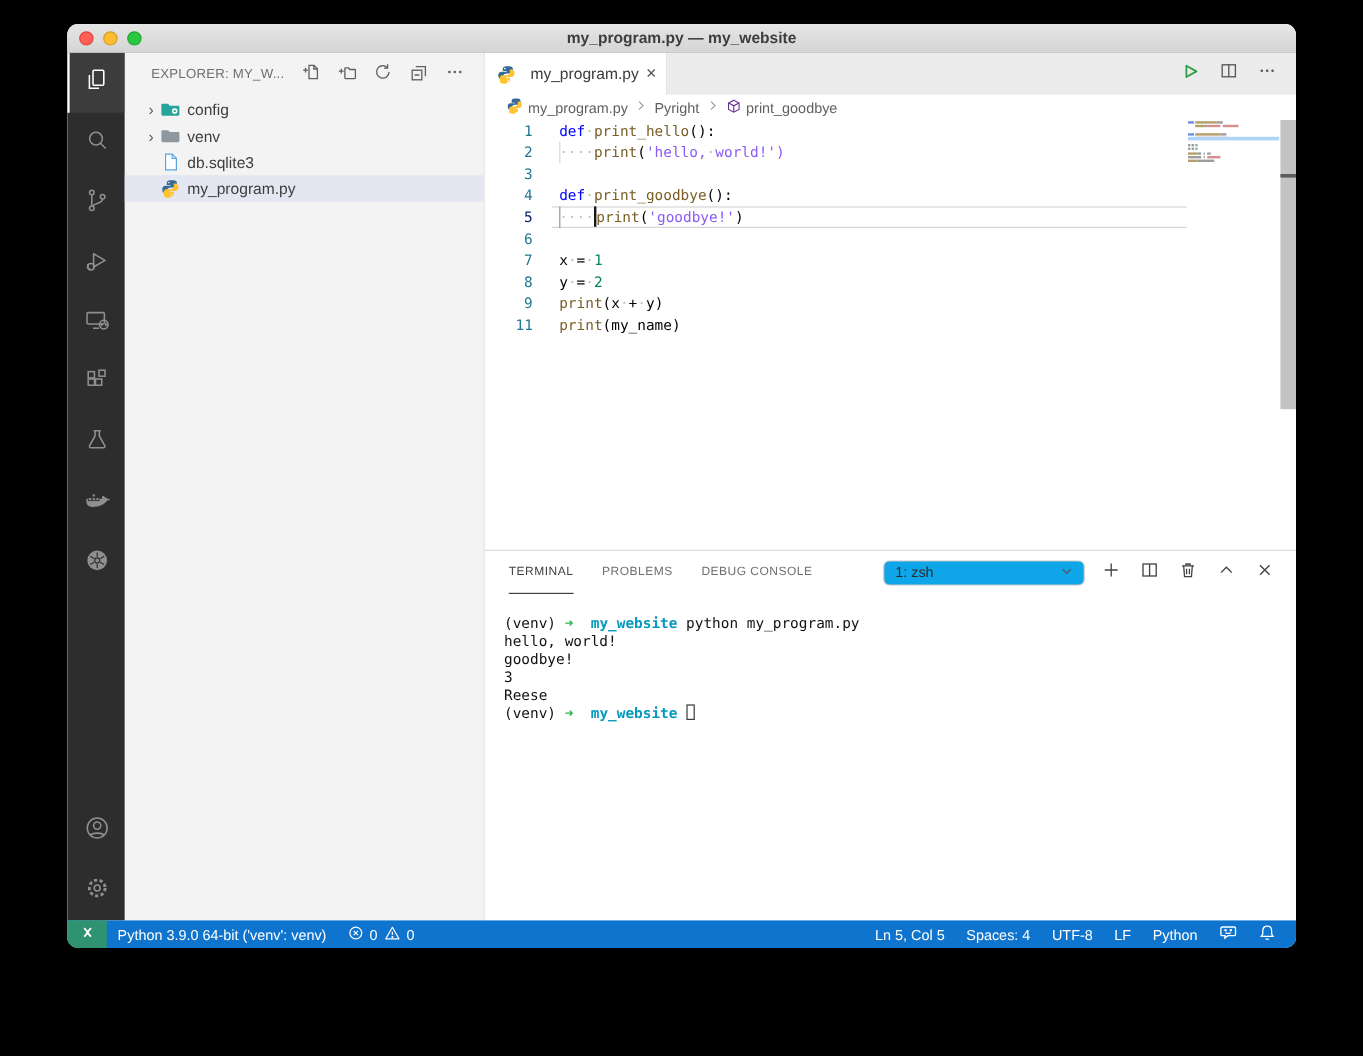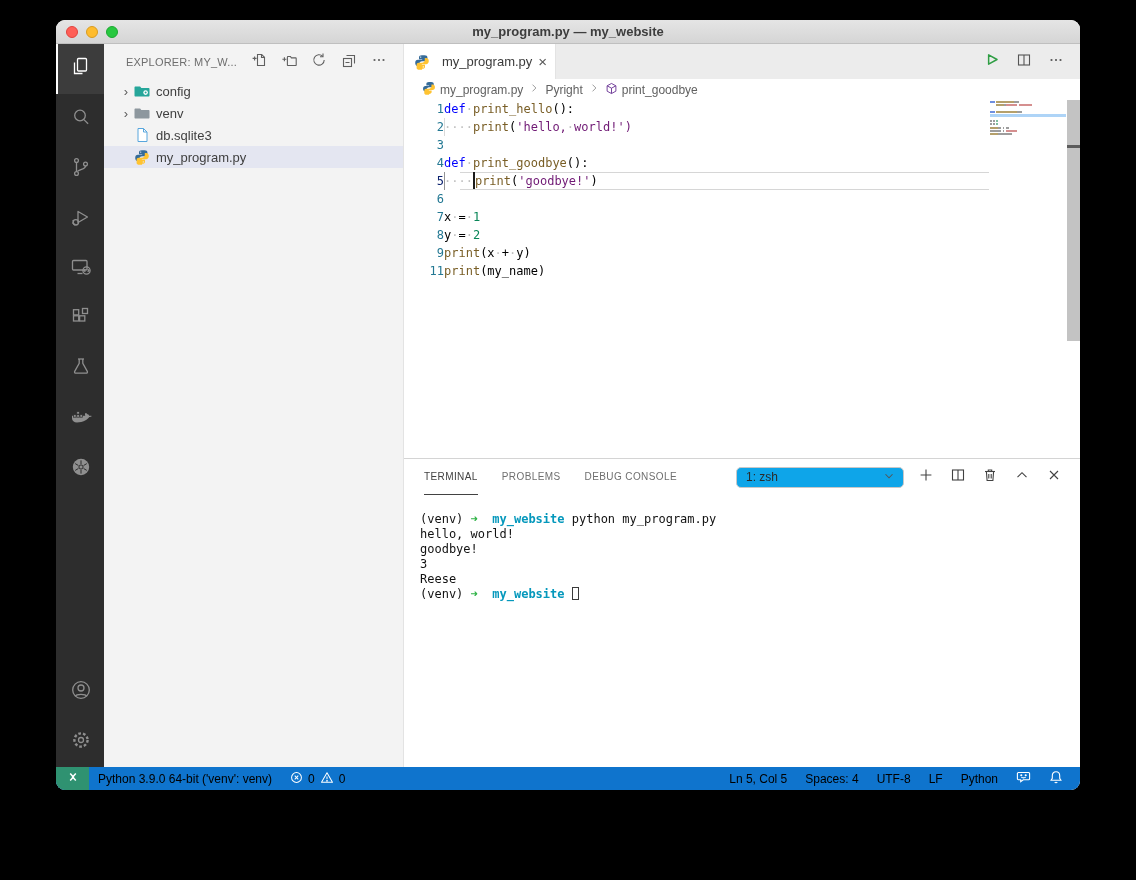--- a/index.html
+++ b/index.html
@@ -56,22 +56,22 @@
   .bc-sep svg { stroke:#9a9a9a; fill:none; stroke-width:1.3; }
   .bc-item { display:flex; align-items:center; gap:4px; cursor:pointer; }
 
   .code-area { flex:1; position:relative; background:#fff; overflow:hidden;
     font-family:"DejaVu Sans Mono", monospace; font-size:12px; }
   .cur-line { position:absolute; left:56px; width:529px; height:18px;
     border-top:1px solid #d6d6d6; border-bottom:1px solid #d6d6d6; }
   .code-row { height:18px; line-height:18px; display:flex; white-space:pre; position:relative; }
   .gutter { width:40px; text-align:right; color:#237893; flex:0 0 40px; user-select:none; }
   .gutter.active { color:#0b216f; }
-  .line-content { }
-  .tk-kw { color:#0000ff; } .tk-fn { color:#795e26; } .tk-str { color:#701a75; }
+  .line-content { margin-left:22px; }
+  .tk-kw { color:#0000ff; } .tk-fn { color:#795e26; } .tk-str { color:#8b5cf6; }
   .tk-num { color:#098658; } .tk-plain { color:#000; } .tk-ws { color:#bfbfbf; }
   .guide { display:inline-block; width:1px; margin-right:-1px; height:18px; vertical-align:top; background:#d9d9d9; }
   .guide.active { background:#949494; }
   .cursor-bar { display:inline-block; width:0; border-left:2px solid #1a1a1a; height:17px; vertical-align:top; }
 
   .minimap { position:absolute; top:1px; right:14px; width:76px; }
   .mm-row { height:2px; margin-bottom:1.2px; white-space:nowrap; }
   .mm-row span { display:inline-block; height:2px; vertical-align:top; }
   .mm-highlight { position:absolute; left:0; right:0; height:3px; background:#aed4f7; }
   .editor-scrollbar { position:absolute; right:0; top:-2px; width:13px; height:243px; background:#c3c3c3; }
@@ -92,21 +92,21 @@
   .panel-actions svg { stroke:#424242; fill:none; stroke-width:1.1; cursor:pointer; }
 
   .terminal { flex:1; padding:17px 0 0 16px; font-family:"DejaVu Sans Mono", monospace; font-size:12px;
     line-height:15px; white-space:pre; }
   .tm-plain { color:#121212; }
   .tm-green { color:#30b347; font-weight:bold; }
   .tm-cyan { color:#0598bc; font-weight:bold; }
   .tm-cursor { display:inline-block; width:7px; height:13px; border:1px solid #3b3b3b; margin-bottom:-2px; }
 
   
-  .statusbar { flex:0 0 23px; background:#0f74cd; display:flex; align-items:stretch; color:#000000; font-size:12px; }
+  .statusbar { flex:0 0 23px; background:#0f74cd; display:flex; align-items:stretch; color:#ffffff; font-size:12px; }
   .remote-ind { width:33px; background:#2f9271; display:flex; align-items:center; justify-content:center; cursor:pointer; }
   .remote-ind svg { stroke:#fff; fill:none; stroke-width:1.5; }
   .sb-item { display:flex; align-items:center; padding:0 9px; gap:5px; cursor:pointer; white-space:nowrap; }
   .sb-item svg { stroke:#fff; fill:none; stroke-width:1.1; }
   .sb-right { margin-left:auto; display:flex; align-items:stretch; padding-right:8px; }
 </style>
 </head>
 <body>
 
 <div class="window">

